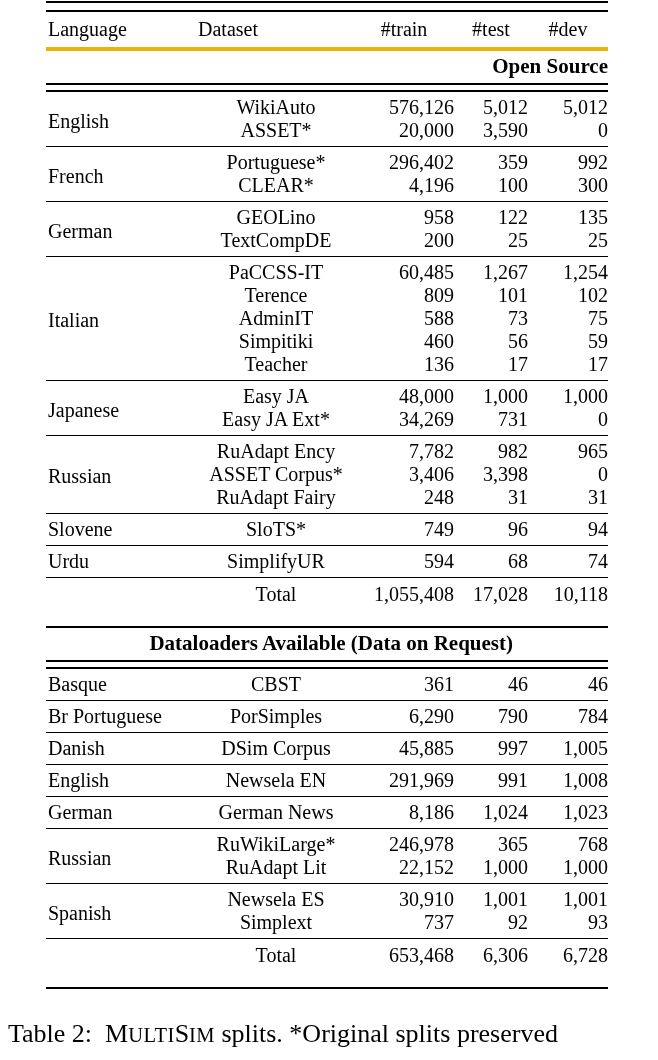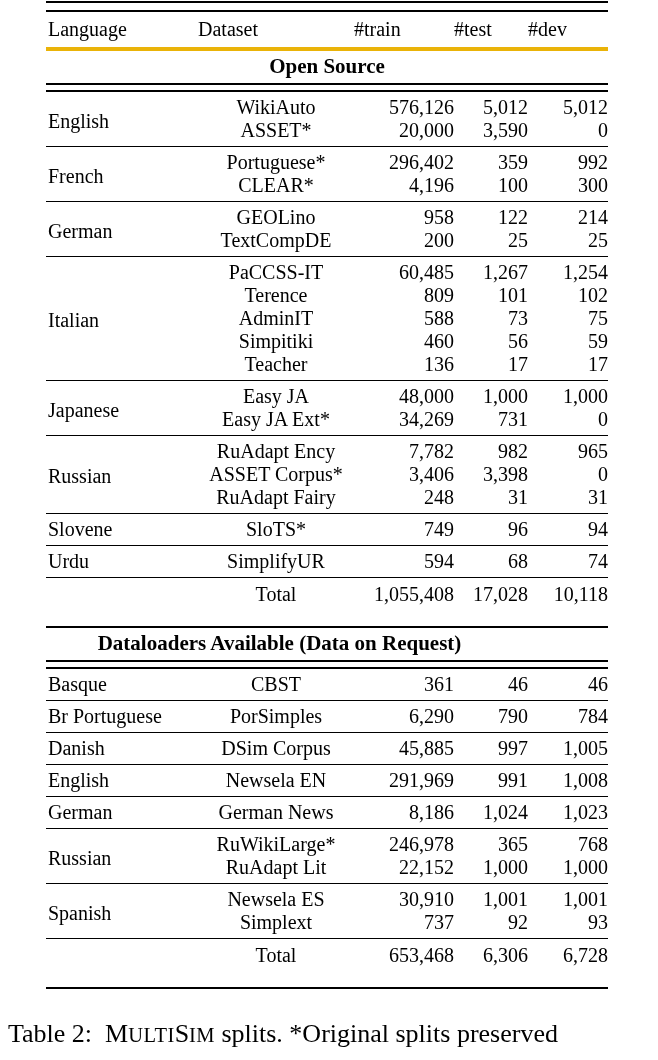--- a/index.html
+++ b/index.html
@@ -54,33 +54,33 @@
   tr.group-end td   { padding-bottom: 4px; }
   tr.total-row td {
     border-top: 1.7px solid #000;
     border-bottom: 2px solid #000;
     padding-top: 5px;
     padding-bottom: 20px;
   }
 
   
   th.left  { text-align: left; padding-left: 2px; }
-  th.num-h { text-align: left; }
+  th.num-h { text-align: center; }
   td.lang {
     text-align: left;
     vertical-align: middle;
     padding-left: 2px;
   }
   td.dataset { text-align: center; padding-left: 2px; }
   td.num { text-align: right; }
 
   tr.section-header td.section-title {
     font-weight: bold;
     font-size: 21px;
-    text-align: center;
+    text-align: right;
     padding-top: 4px;
     padding-bottom: 5px;
   }
   tr.section-header.shifted td.section-title { padding-right: 95px; margin-top: 34px; }
 
   
   .caption {
     margin: 30px 0 0 8px;
     font-size: 26px;
     white-space: nowrap;
@@ -145,21 +145,21 @@
           <td class="dataset">CLEAR*</td>
           <td class="num">4,196</td>
           <td class="num">100</td>
           <td class="num">300</td>
         </tr>
         <tr class="data-row group-start">
           <td class="lang" rowspan="2">German</td>
           <td class="dataset">GEOLino</td>
           <td class="num">958</td>
           <td class="num">122</td>
-          <td class="num">214</td>
+          <td class="num">135</td>
         </tr>
         <tr class="data-row group-end">
           <td class="dataset">TextCompDE</td>
           <td class="num">200</td>
           <td class="num">25</td>
           <td class="num">25</td>
         </tr>
         <tr class="data-row group-start">
           <td class="lang" rowspan="5">Italian</td>
           <td class="dataset">PaCCSS-IT</td>

